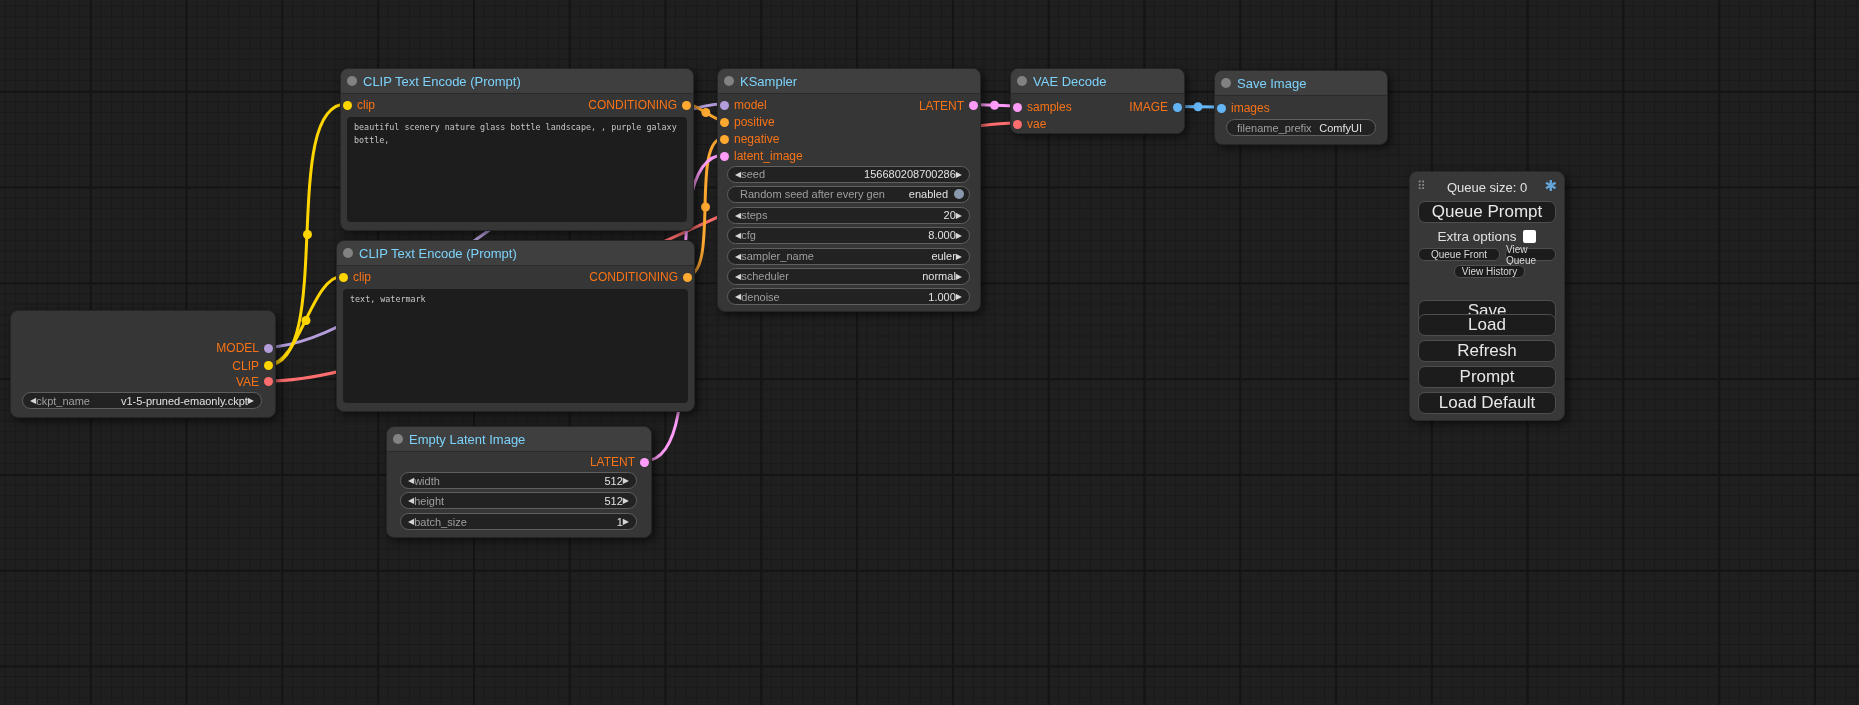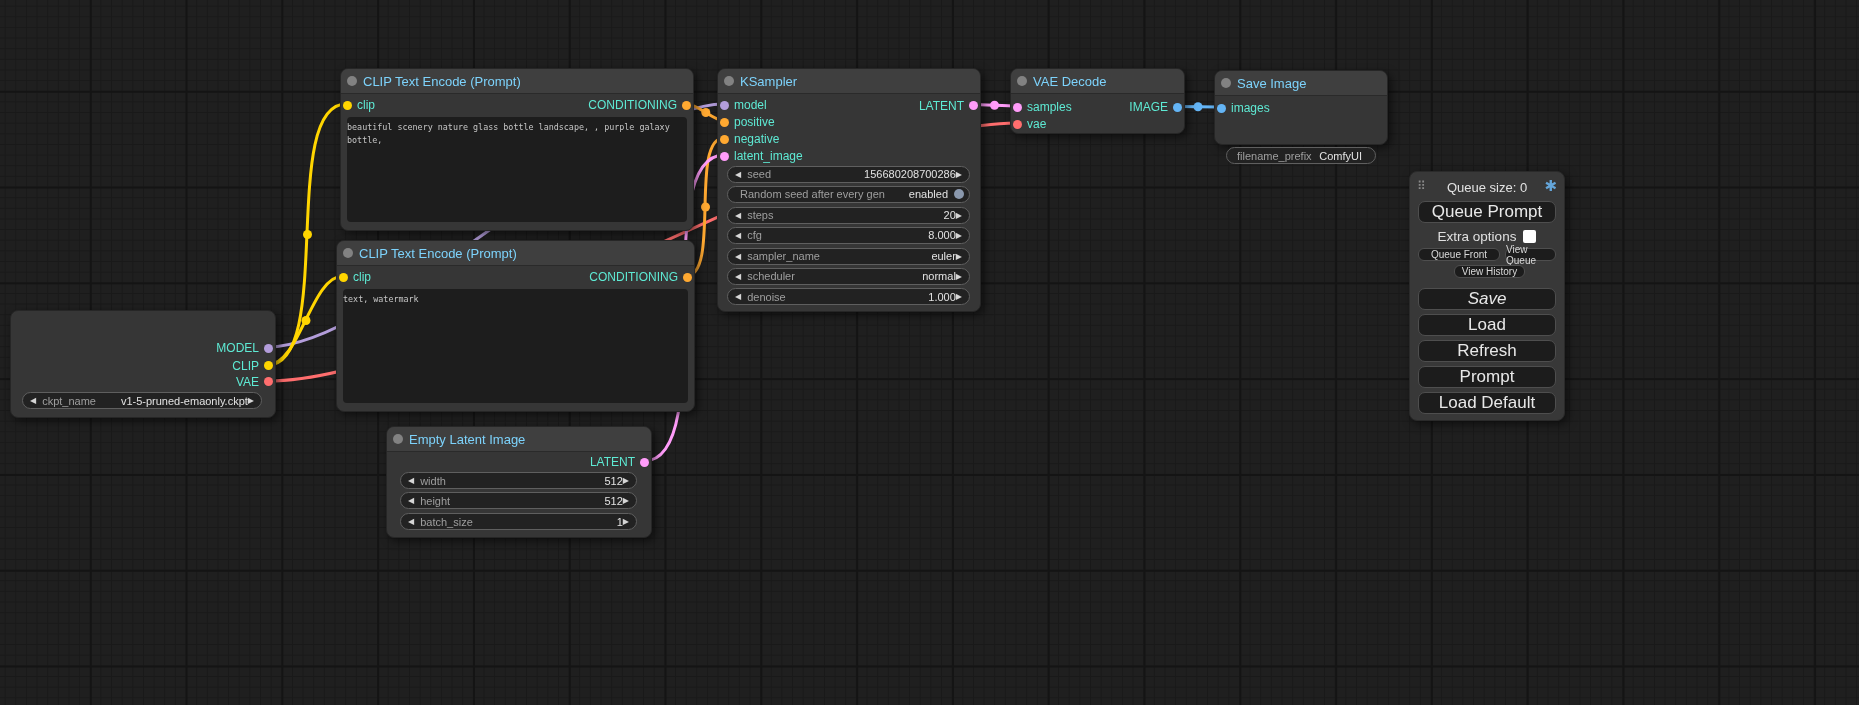--- a/index.html
+++ b/index.html
@@ -14,38 +14,38 @@
     background-size:95.8px 95.8px,95.8px 95.8px,10.65px 10.65px,10.65px 10.65px;
     background-position:-6px -5px;}
   svg.links{position:absolute;left:0;top:0;z-index:1;}
   svg.links path{fill:none;stroke-width:3;}
   .node{position:absolute;z-index:2;background:#363636;border-radius:8px;
     box-shadow:3px 3px 9px rgba(0,0,0,.55);border:1px solid #262626;}
   .ntitle{position:absolute;left:0;right:0;top:0;height:25px;background:#3f3f3f;
     border-radius:7px 7px 0 0;border-bottom:1px solid #2a2a2a;}
   .ntitle .tdot{position:absolute;left:6px;top:7px;width:10px;height:10px;border-radius:50%;}
   .ntitle .ttext{position:absolute;left:22px;top:5px;font-size:13px;color:#7dd3fc;white-space:nowrap;}
-  .slot{position:absolute;height:16px;line-height:16px;font-size:12px;color:#5eead4;white-space:nowrap;}
+  .slot{position:absolute;height:16px;line-height:16px;font-size:12px;color:#f97316;white-space:nowrap;}
   .slot .pdot{position:absolute;top:3.5px;width:9px;height:9px;border-radius:50%;}
   .slot.in{left:0;padding-left:16px;}
   .slot.in .pdot{left:2px;}
   .slot.out{right:0;padding-right:16px;text-align:right;}
   .slot.out .pdot{right:2px;}
   .widget{position:absolute;height:17px;background:#222;border:1px solid #5f5f5f;
     border-radius:9px;display:flex;align-items:center;font-size:11px;color:#9f9f9f;overflow:hidden;}
   .widget .arr{font-size:8px;color:#d5d5d5;line-height:15px;}
   .widget .arr.l{padding-left:7px;}
   .widget .arr.r{padding-right:7px;}
-  .widget .wlabel{padding-left:6px;color:#9f9f9f;white-space:nowrap;}
+  .widget .wlabel{color:#9f9f9f;white-space:nowrap;}
   .widget .wspace{flex:1;}
   .widget .wvalue{color:#e2e2e2;white-space:nowrap;}
   .widget .toggle{width:10px;height:10px;border-radius:50%;margin-right:5px;flex:none;}
   .tarea{position:absolute;background:#1d1d1d;border-radius:4px;color:#c6c6c6;
     font-family:"DejaVu Sans Mono",monospace;font-size:8.4px;line-height:12.6px;
-    padding:4px 0;white-space:pre-wrap;word-break:normal;overflow:hidden;}
+    padding:4px 7px;white-space:pre-wrap;word-break:normal;overflow:hidden;}
   
   .menu{position:absolute;z-index:3;background:#383838;border-radius:8px;
     box-shadow:3px 3px 10px rgba(0,0,0,.55);border:1px solid #2a2a2a;}
   .menu .handle{position:absolute;left:7px;top:7px;font-size:12px;color:#8a8a8a;letter-spacing:1px;}
   .menu .qsize{position:absolute;left:0;right:0;top:8px;text-align:center;font-size:13px;color:#e2e2e2;}
   .menu .gear{position:absolute;right:7px;top:6px;font-size:15px;line-height:15px;}
   .btn{position:absolute;background:#1c1c1c;border:1px solid #4e4e4e;border-radius:7px;
     color:#e8e8e8;display:flex;align-items:center;justify-content:center;cursor:default;}
   .btn.big{left:8px;right:8px;height:22px;font-size:17px;}
   .btn.small{height:13px;font-size:10px;border-radius:6px;color:#d8d8d8;}
@@ -182,21 +182,21 @@
     <div class="slot in" style="top:47.5px;"><span class="pdot" style="background: rgb(255, 110, 110);"></span><span>vae</span></div>
     <div class="slot out" style="top:30.5px;"><span>IMAGE</span><span class="pdot" style="background: rgb(100, 181, 246);"></span></div>
   </div>
 
   <div class="node" style="left:1214px;top:70px;width:174px;height:75px;">
     <div class="ntitle">
       <span class="tdot" style="background: rgb(130, 130, 130);"></span>
       <span class="ttext">Save Image</span>
     </div>
     <div class="slot in" style="top:29px;text-align:right;"><span class="pdot" style="background: rgb(100, 181, 246);"></span><span>images</span></div>
-    <div class="widget" style="left:11px;right:11px;top:48px;margin-top:28px;">
+    <div class="widget" style="left:11px;right:11px;top:48px;">
       <span class="wlabel" style="padding-left:10px;">filename_prefix</span>
       <span class="wspace"></span>
       <span class="wvalue" style="padding-right:13px;">ComfyUI</span>
     </div>
   </div>
 
   <div class="node" style="left:386px;top:426px;width:266px;height:112px;">
     <div class="ntitle">
       <span class="tdot" style="background: rgb(130, 130, 130);"></span>
       <span class="ttext">Empty Latent Image</span>
@@ -230,20 +230,20 @@
     <div class="qsize">Queue size: 0</div>
     <span class="gear" style="color: rgb(100, 165, 217);">✱</span>
     <div class="btn big" style="top:29px;">Queue Prompt</div>
     <div class="extra">
       <span>Extra options</span>
       <span class="cbox"></span>
     </div>
     <div class="btn small" style="left:8px;top:76px;width:82px;">Queue Front</div>
     <div class="btn small" style="left:95px;top:76px;right:8px;">View Queue</div>
     <div class="btn small" style="left:44px;top:92.5px;width:71px;">View History</div>
-    <div class="btn big" style="top:116px;font-style:italic;">Save</div>
+    <div class="btn big" style="top:128px;">Save</div>
     <div class="btn big" style="top:142px;">Load</div>
     <div class="btn big" style="top:168px;">Refresh</div>
     <div class="btn big" style="top:194px;">Prompt</div>
     <div class="btn big" style="top:220px;">Load Default</div>
   </div>
 
 </div>
 
 </body></html>

